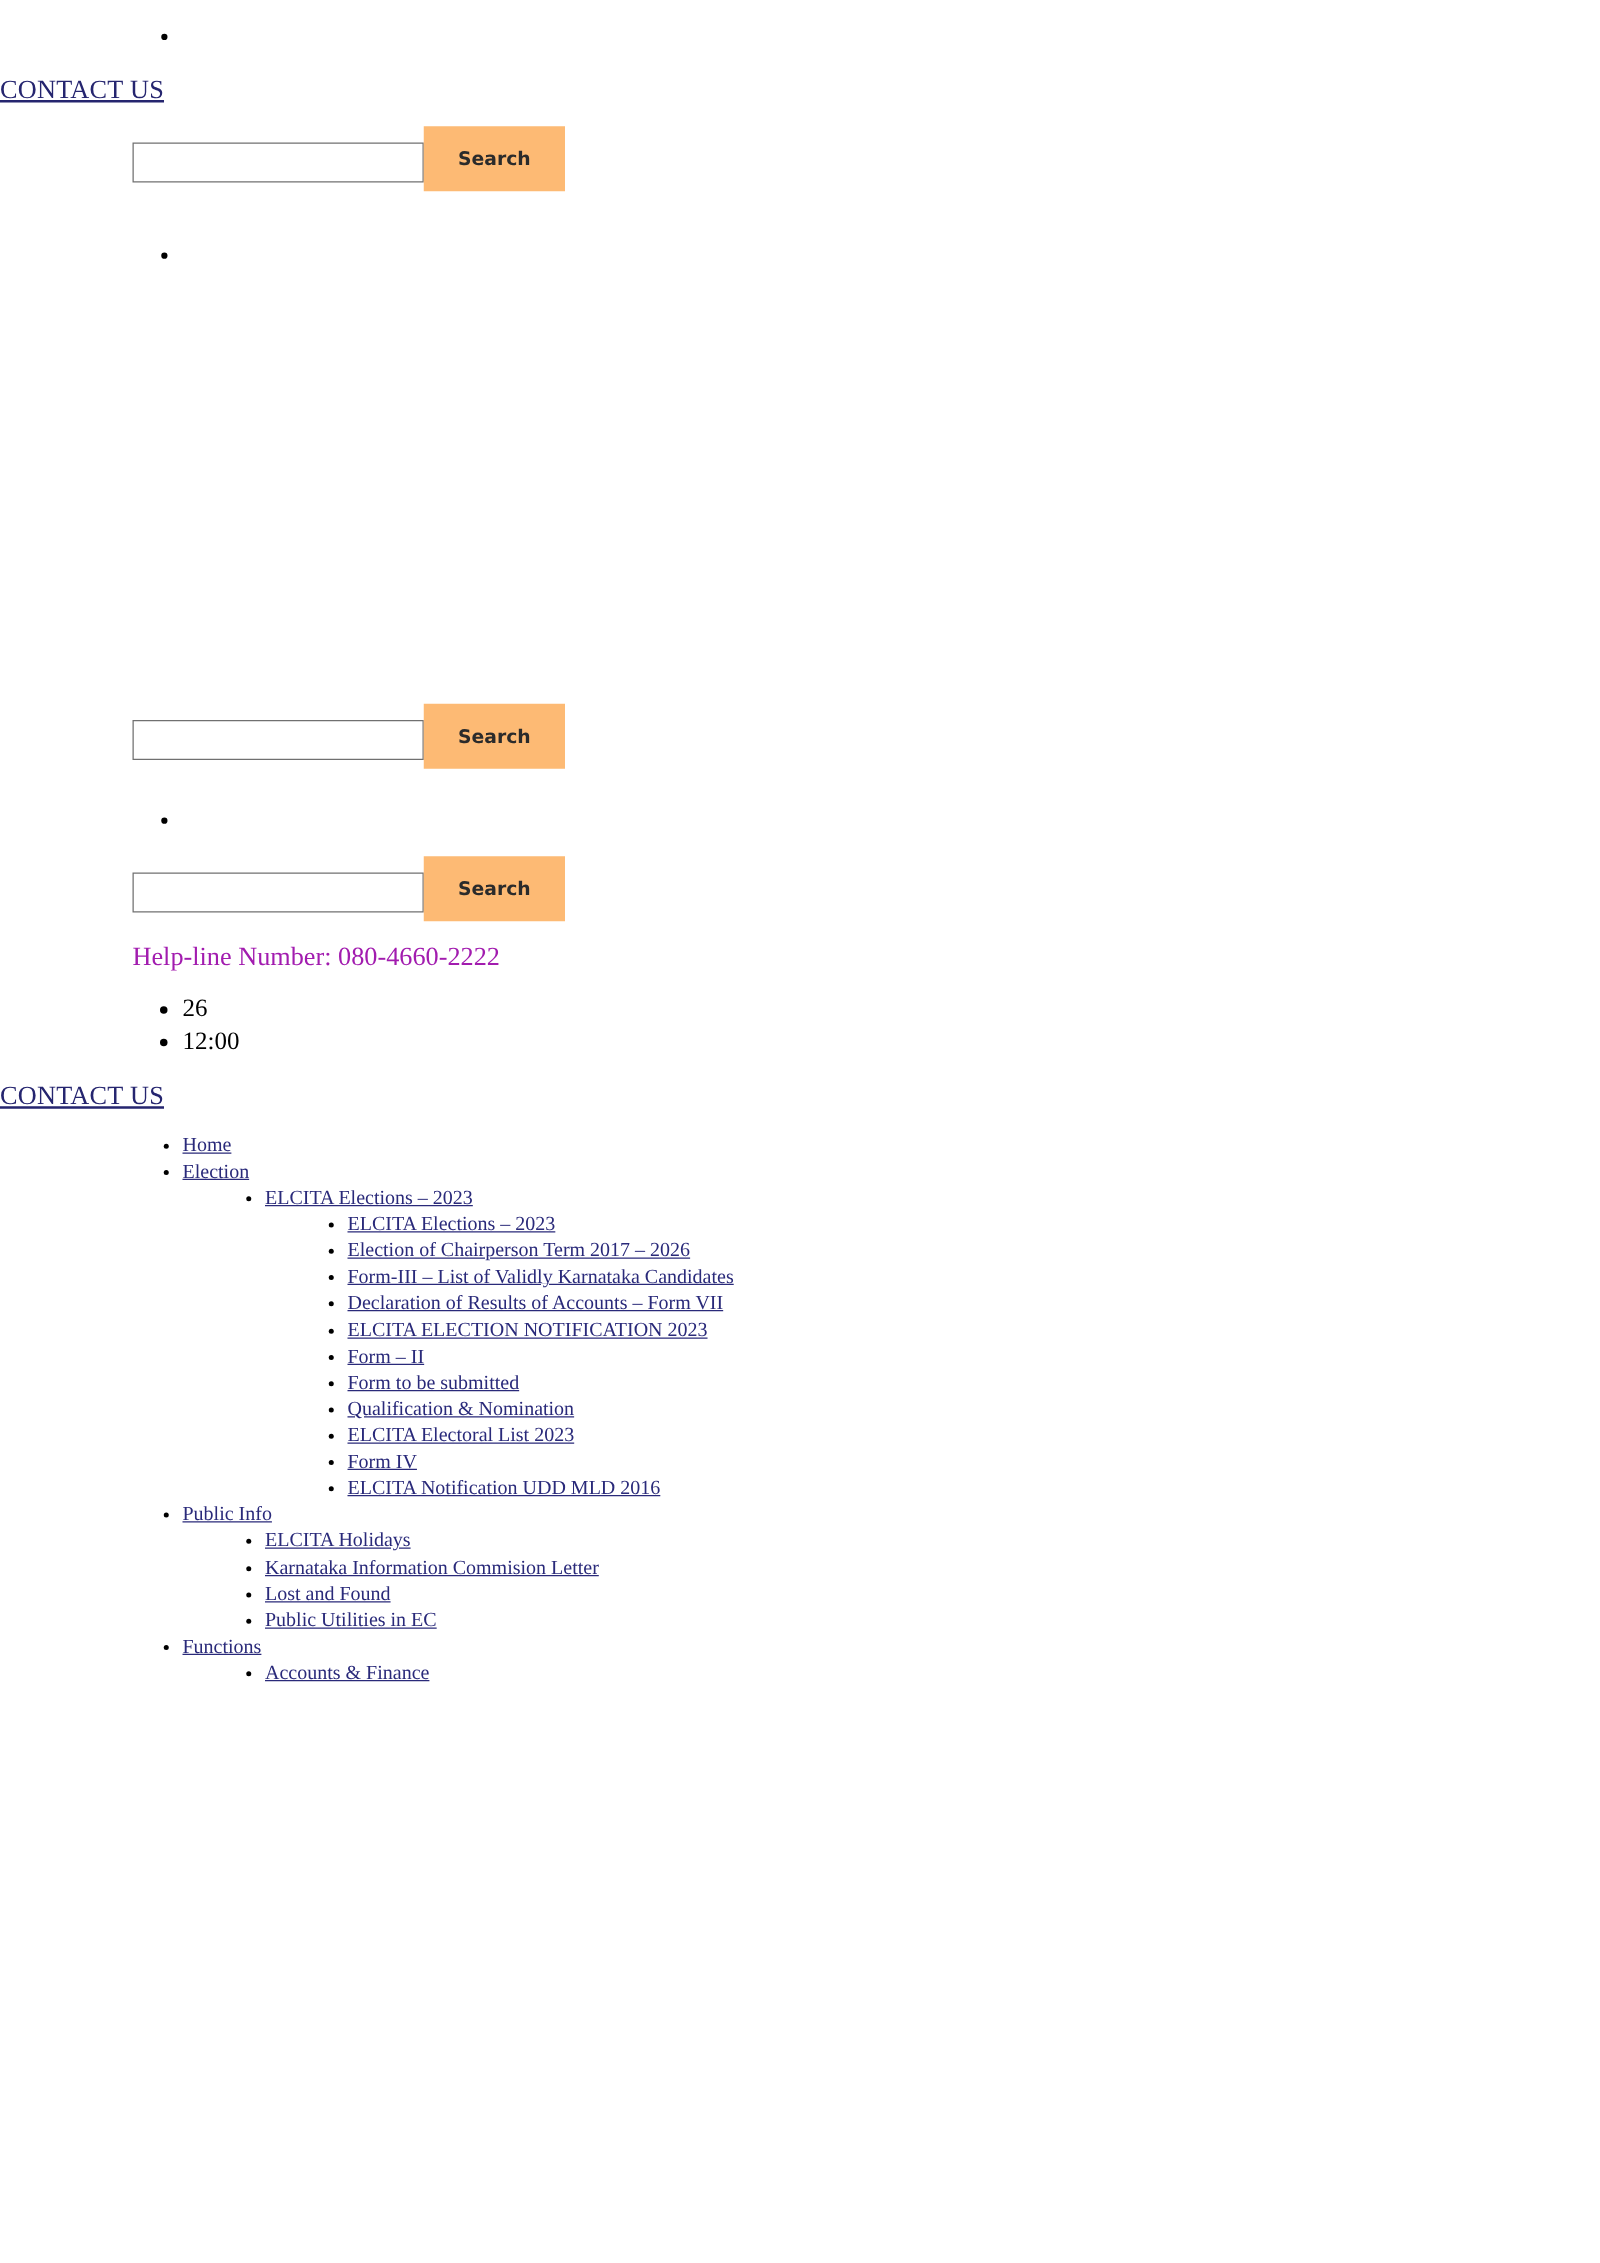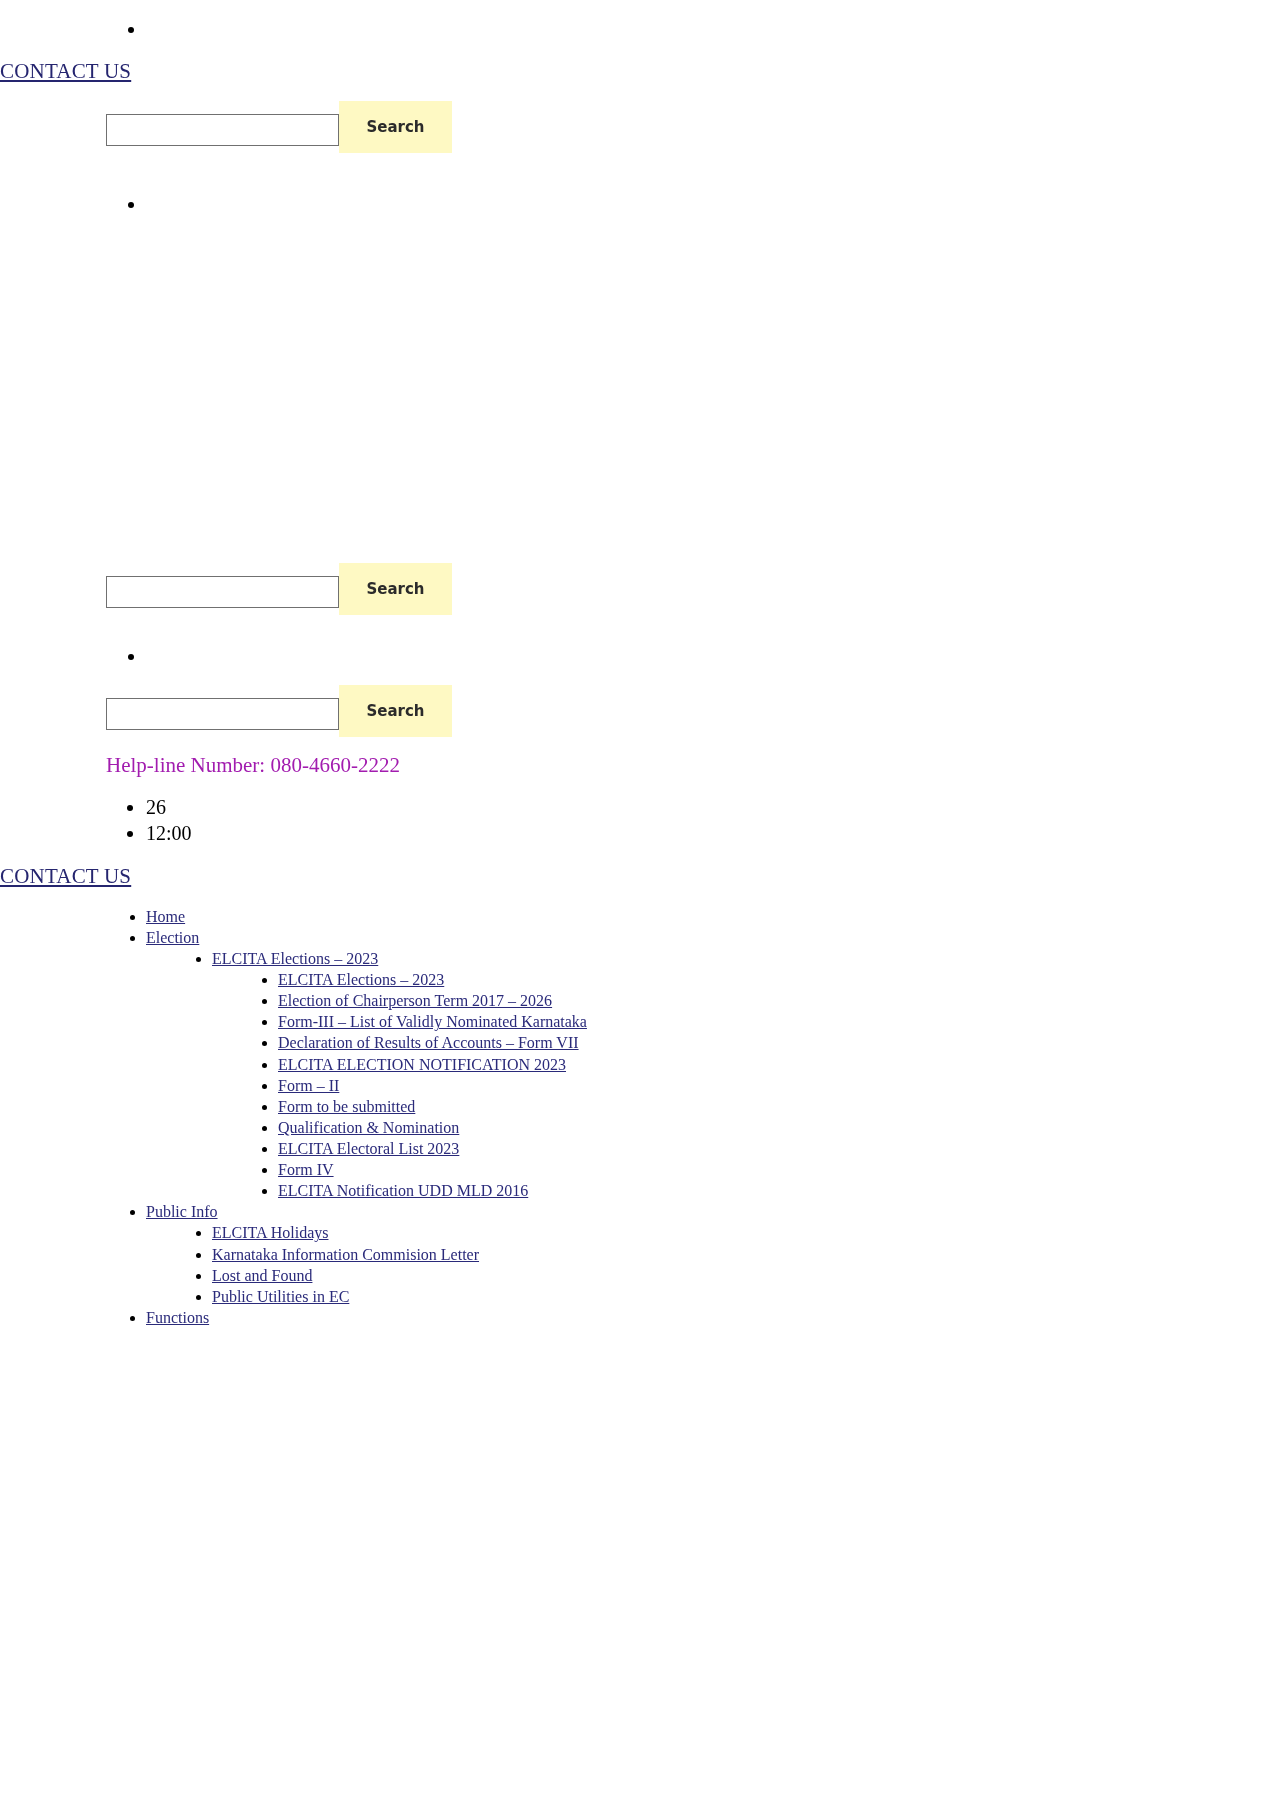--- a/index.html
+++ b/index.html
@@ -84,21 +84,21 @@
     padding: 2px 4px;
     color: #000;
     outline: none;
     margin-top: 13px;
   }
   .search-button {
     width: 113px;
     height: 52px;
     box-sizing: border-box;
     border: none;
-    background: #fef9c3;
+    background: #fdba74;
     font-family: "DejaVu Sans", "Liberation Sans", sans-serif;
     font-size: 15px;
     font-weight: 600;
     color: #2b2b2b;
     cursor: pointer;
     line-height: 52px;
     padding: 0;
     text-align: center;
   }
 
@@ -198,21 +198,21 @@
     </li>
 
     <li>
       <a class="nav-link" href="#">Election</a>
       <ul>
         <li>
           <a class="nav-link" href="#">ELCITA Elections – 2023</a>
           <ul>
             <li><a class="nav-link" href="#">ELCITA Elections – 2023</a></li>
             <li><a class="nav-link" href="#">Election of Chairperson Term 2017 – 2026</a></li>
-            <li><a class="nav-link" href="#">Form-III – List of Validly Nominated Karnataka</a></li>
+            <li><a class="nav-link" href="#">Form-III – List of Validly Karnataka Candidates</a></li>
             <li><a class="nav-link" href="#">Declaration of Results of Accounts – Form VII</a></li>
             <li><a class="nav-link" href="#">ELCITA ELECTION NOTIFICATION 2023</a></li>
             <li><a class="nav-link" href="#">Form – II</a></li>
             <li><a class="nav-link" href="#">Form to be submitted</a></li>
             <li><a class="nav-link" href="#">Qualification &amp; Nomination</a></li>
             <li><a class="nav-link" href="#">ELCITA Electoral List 2023</a></li>
             <li><a class="nav-link" href="#">Form IV</a></li>
             <li><a class="nav-link" href="#">ELCITA Notification UDD MLD 2016</a></li>
           </ul>
         </li>
@@ -224,17 +224,20 @@
       <ul>
         <li><a class="nav-link" href="#">ELCITA Holidays</a></li>
         <li><a class="nav-link" href="#">Karnataka Information Commision Letter</a></li>
         <li><a class="nav-link" href="#">Lost and Found</a></li>
         <li><a class="nav-link" href="#">Public Utilities in EC</a></li>
       </ul>
     </li>
 
     <li>
       <a class="nav-link" href="#">Functions</a>
+      <ul>
+        <li><a class="nav-link" href="#">Accounts &amp; Finance</a></li>
+      </ul>
     </li>
 
   </ul>
 
 </div>
 
 </body></html>

